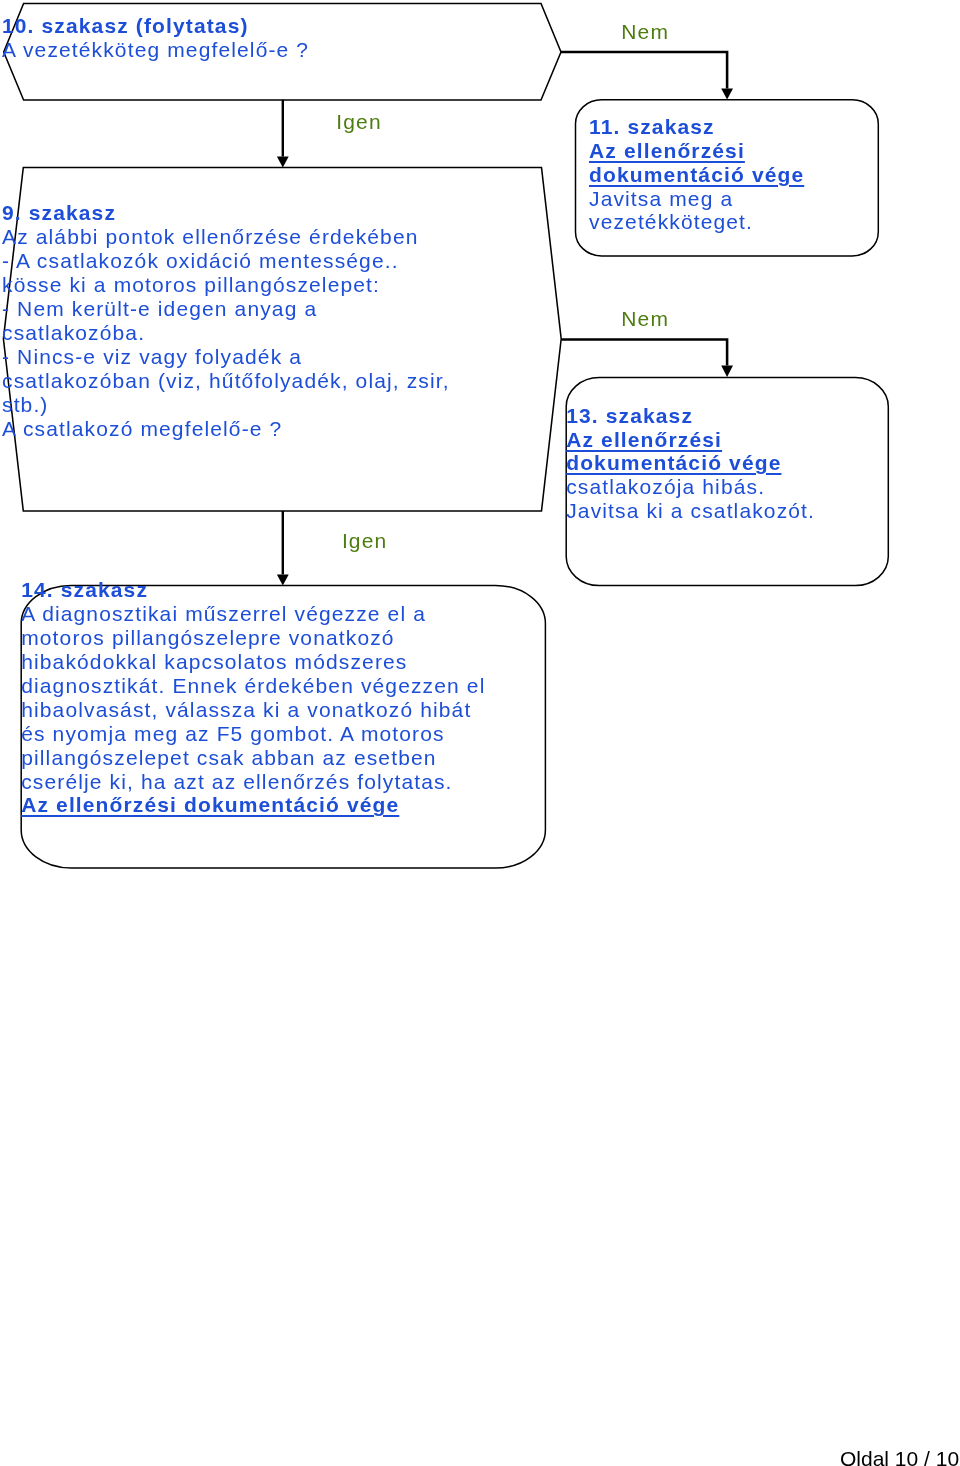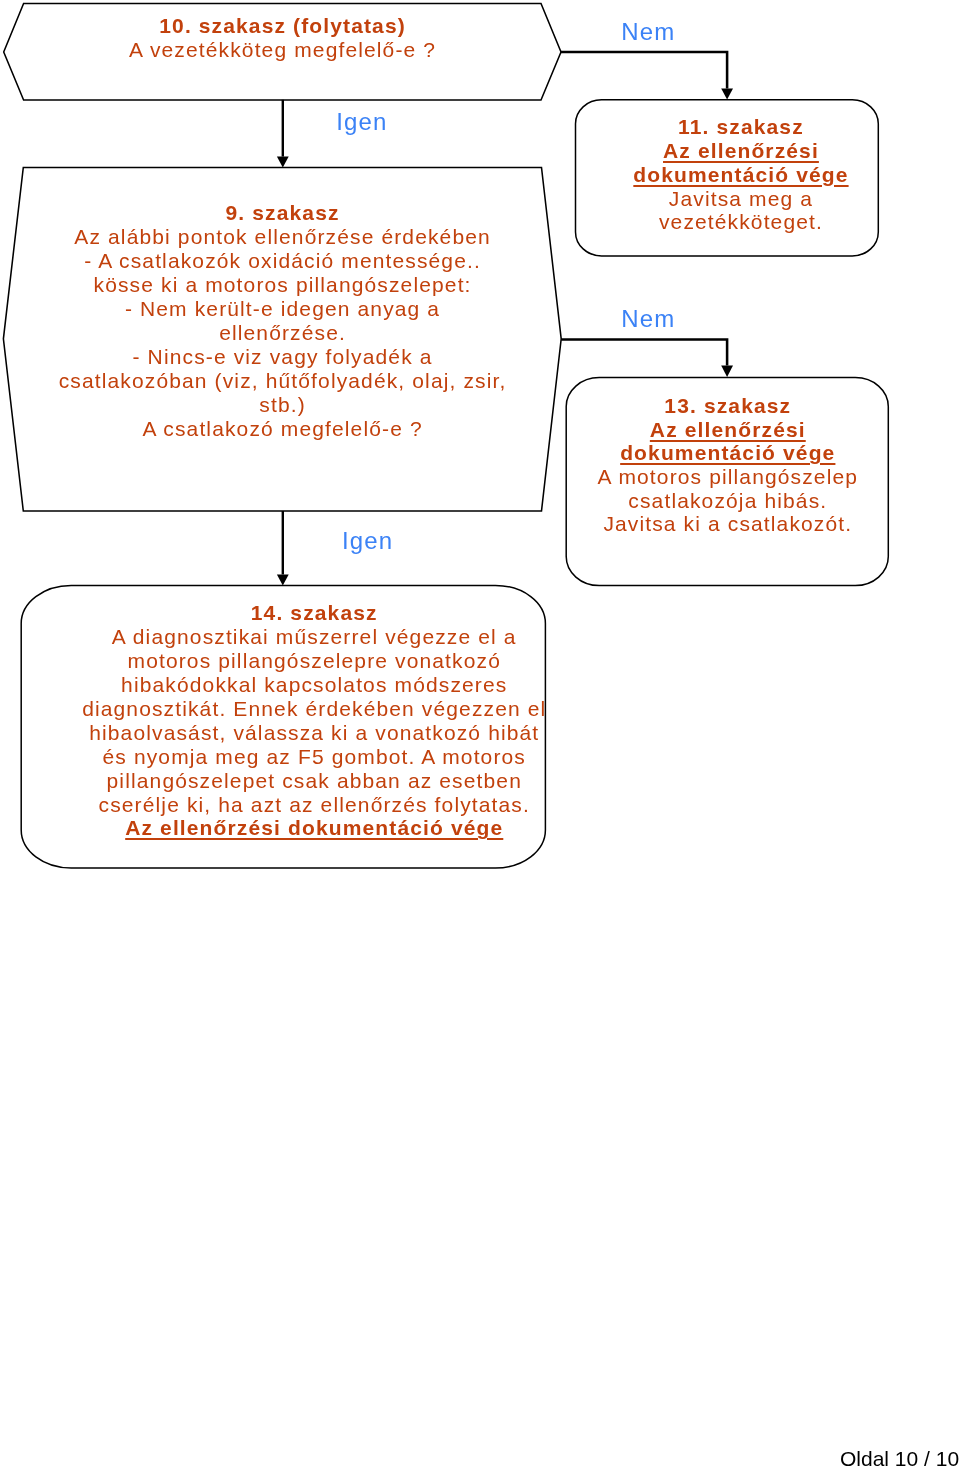--- a/index.html
+++ b/index.html
@@ -5,35 +5,35 @@
 <style>
   html, body { margin:0; padding:0; background:#ffffff; }
   body {
     width:960px; height:1466px; position:relative; overflow:hidden;
     font-family:"Liberation Sans", sans-serif; color:#000000;
     -webkit-font-smoothing:antialiased;
   }
   .page { position:absolute; left:0; top:0; width:960px; height:1466px; }
   svg.shapes { position:absolute; left:0; top:0; width:960px; height:1466px; overflow:visible; }
   .node-text {
-    position:absolute; text-align:center; font-size:21px; letter-spacing:1.13px;
-    color:#c2410c;
+    position:absolute; font-size:21px; letter-spacing:1.13px;
+    color:#1d4ed8;
   }
   .node-text .ln > span.t { display:inline-block; margin-right:-1.13px; }
   .node-text .ln { display:block; white-space:pre; }
   .ln.b { font-weight:bold; }
   .ln.bu { font-weight:bold; }
   .ln.bu u {
     text-decoration:underline;
     text-decoration-thickness:2px;
     text-underline-offset:2.8px;
   }
   .edge-label {
-    position:absolute; font-size:24px; letter-spacing:1.13px; white-space:pre;
-    line-height:21px; color:#3b82f6;
+    position:absolute; font-size:21px; letter-spacing:1.13px; white-space:pre;
+    line-height:21px; color:#4d7c0f;
   }
   .footer-label {
     position:absolute; font-size:21px; letter-spacing:0px; white-space:pre;
     line-height:21px; color:#000;
   }
 </style>
 </head>
 <body>
 
 <div class="page">
@@ -83,37 +83,36 @@
     <span class="ln "><span class="t">Javitsa meg a</span></span>
     <span class="ln "><span class="t">vezetékköteget.</span></span>
   </div>
 
   <div class="node-text" style="left:2px; top:200.6px; width:560px; line-height:24.04px;">
     <span class="ln b"><span class="t">9. szakasz</span></span>
     <span class="ln "><span class="t">Az alábbi pontok ellenőrzése érdekében</span></span>
     <span class="ln "><span class="t">- A csatlakozók oxidáció mentessége..</span></span>
     <span class="ln "><span class="t">kösse ki a motoros pillangószelepet:</span></span>
     <span class="ln "><span class="t">- Nem került-e idegen anyag a</span></span>
-    <span class="ln "><span class="t">ellenőrzése.</span></span>
+    <span class="ln "><span class="t">csatlakozóba.</span></span>
     <span class="ln "><span class="t">- Nincs-e viz vagy folyadék a</span></span>
     <span class="ln "><span class="t">csatlakozóban (viz, hűtőfolyadék, olaj, zsir,</span></span>
     <span class="ln "><span class="t">stb.)</span></span>
     <span class="ln "><span class="t">A csatlakozó megfelelő-e ?</span></span>
   </div>
 
-  <div class="node-text" style="left:566.2px; top:394.0px; width:322.1px; line-height:23.66px;">
+  <div class="node-text" style="left:566.2px; top:404px; width:322.1px; line-height:23.66px;">
     <span class="ln b"><span class="t">13. szakasz</span></span>
     <span class="ln bu"><span class="t"><u>Az ellenőrzési</u></span></span>
     <span class="ln bu"><span class="t"><u>dokumentáció vége</u></span></span>
-    <span class="ln "><span class="t">A motoros pillangószelep</span></span>
     <span class="ln "><span class="t">csatlakozója hibás.</span></span>
     <span class="ln "><span class="t">Javitsa ki a csatlakozót.</span></span>
   </div>
 
-  <div class="node-text" style="left:21.2px; top:601px; width:585px; line-height:23.94px;">
+  <div class="node-text" style="left:21.2px; top:578px; width:585px; line-height:23.94px;">
     <span class="ln b"><span class="t">14. szakasz</span></span>
     <span class="ln "><span class="t">A diagnosztikai műszerrel végezze el a</span></span>
     <span class="ln "><span class="t">motoros pillangószelepre vonatkozó</span></span>
     <span class="ln "><span class="t">hibakódokkal kapcsolatos módszeres</span></span>
     <span class="ln "><span class="t">diagnosztikát. Ennek érdekében végezzen el</span></span>
     <span class="ln "><span class="t">hibaolvasást, válassza ki a vonatkozó hibát</span></span>
     <span class="ln "><span class="t">és nyomja meg az F5 gombot. A motoros</span></span>
     <span class="ln "><span class="t">pillangószelepet csak abban az esetben</span></span>
     <span class="ln "><span class="t">cserélje ki, ha azt az ellenőrzés folytatas.</span></span>
     <span class="ln bu"><span class="t"><u>Az ellenőrzési dokumentáció vége</u></span></span>

